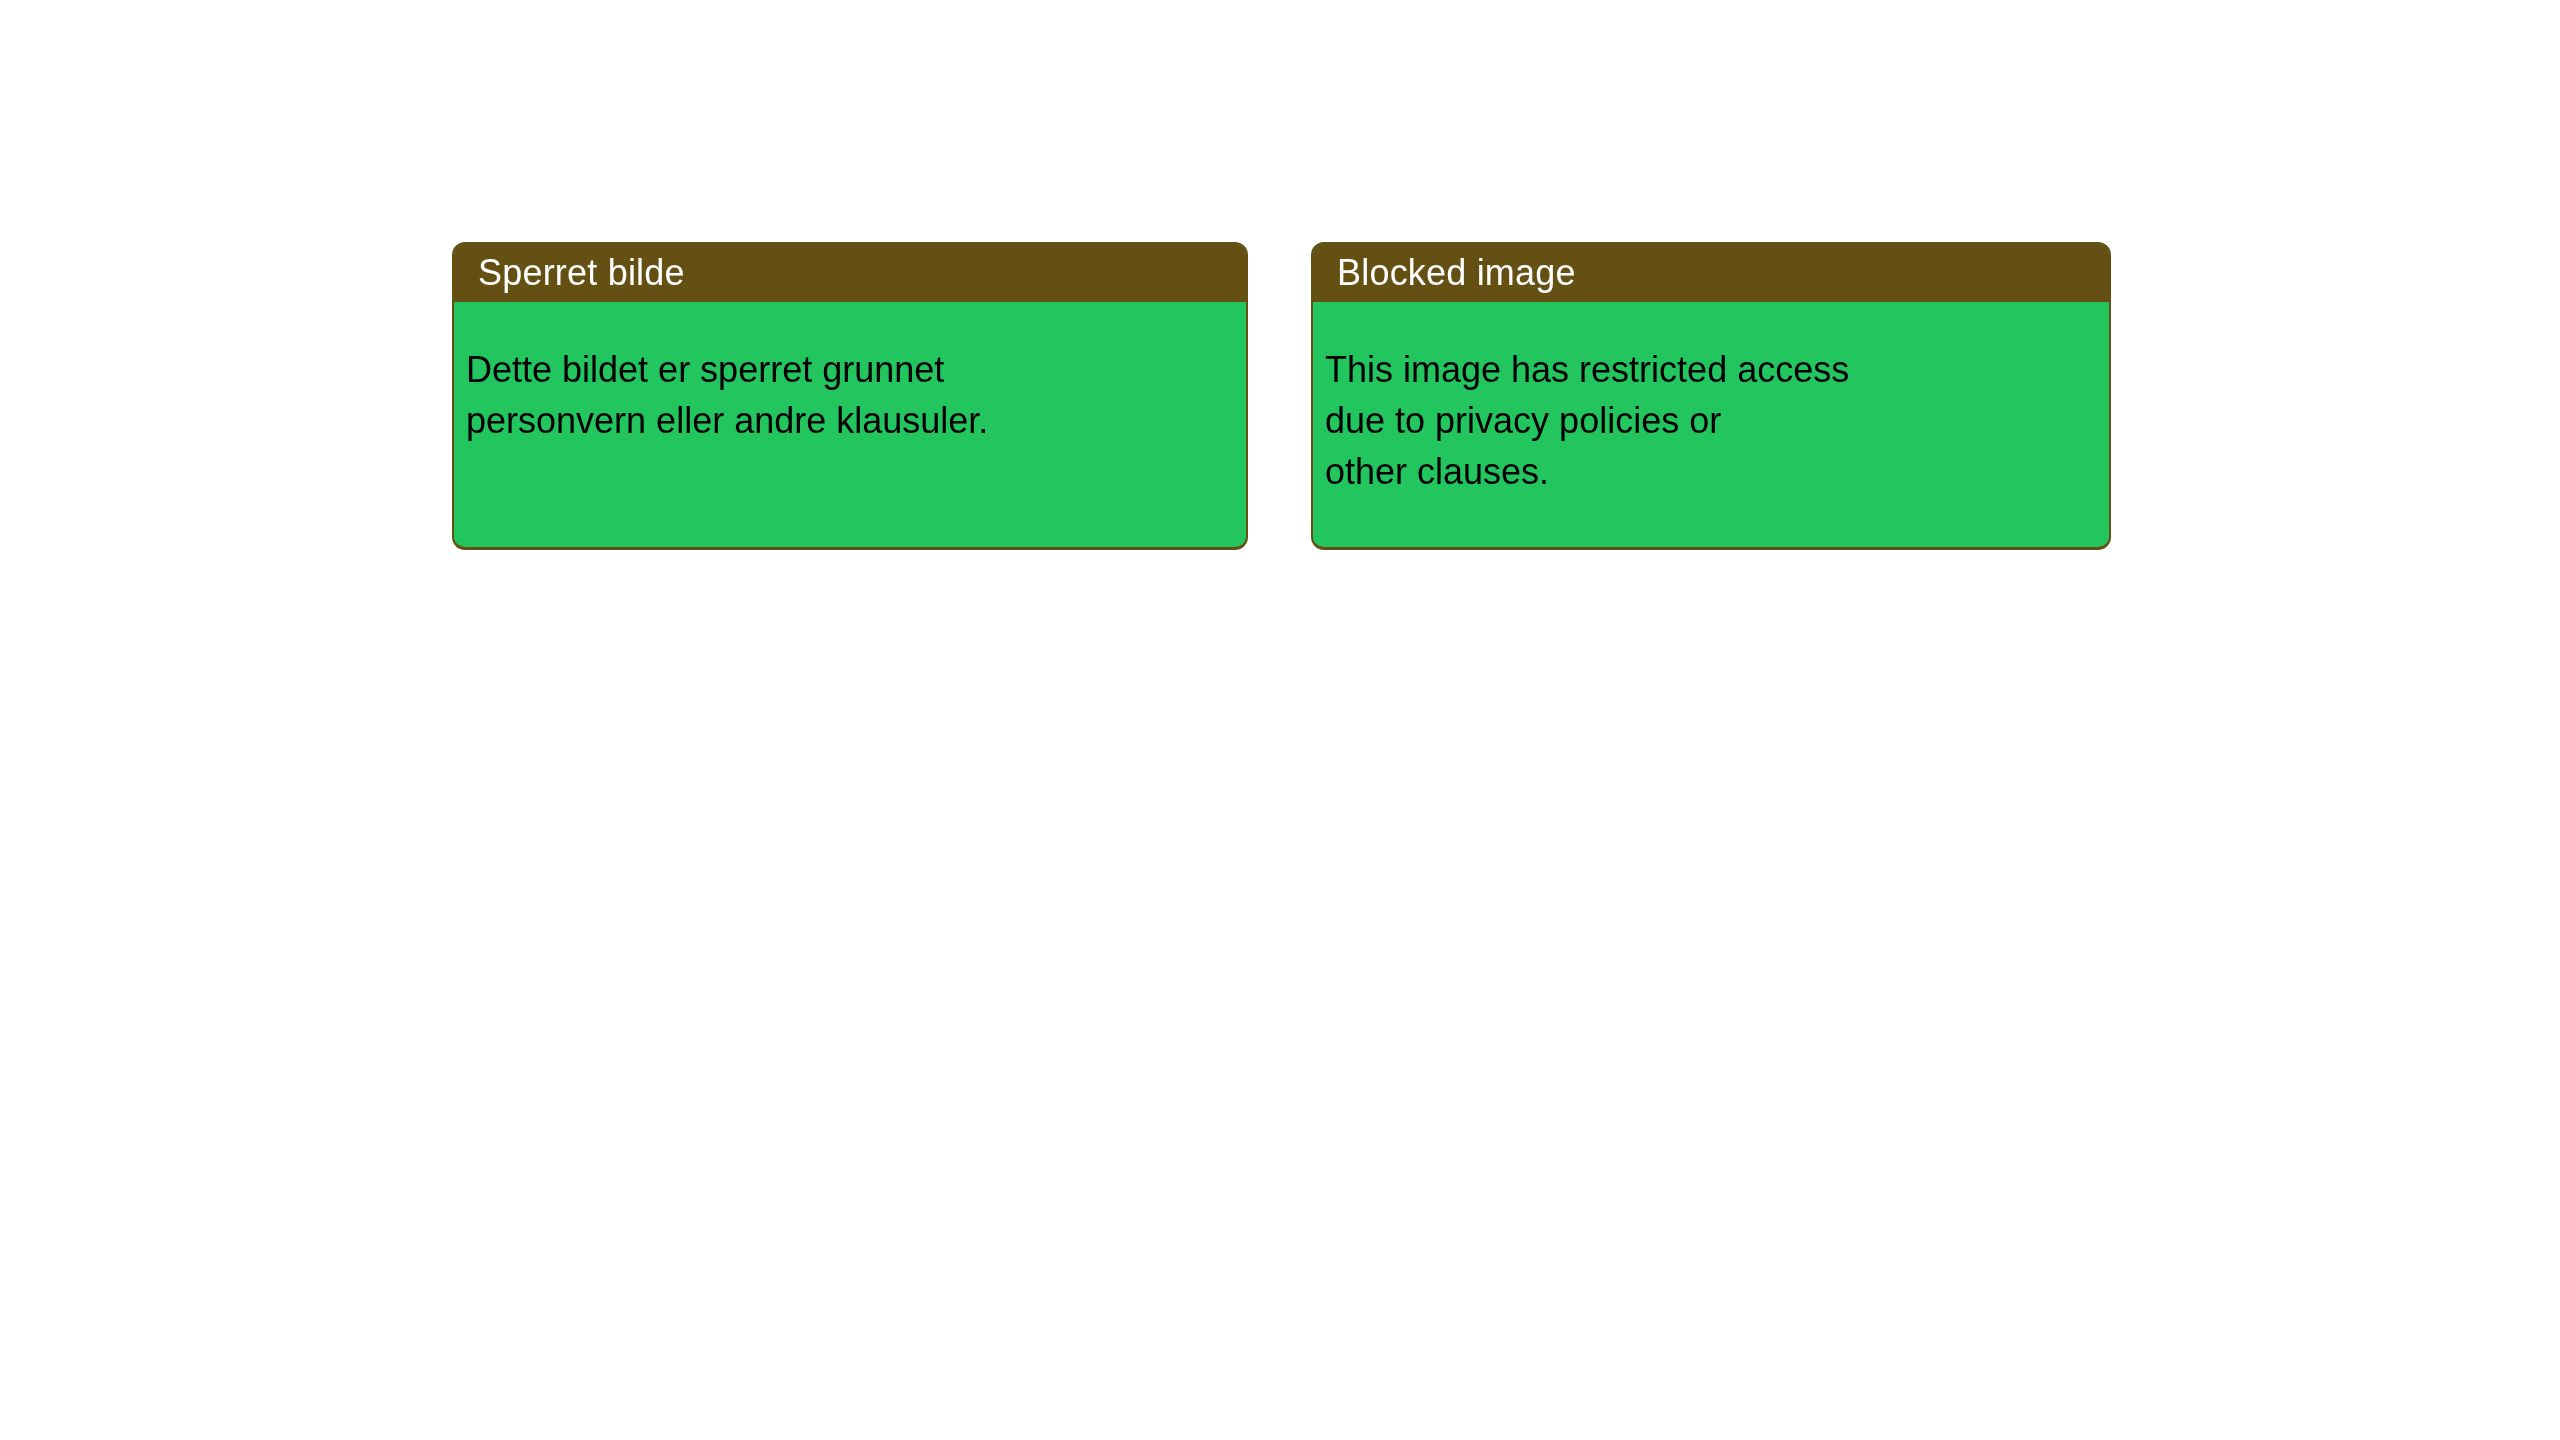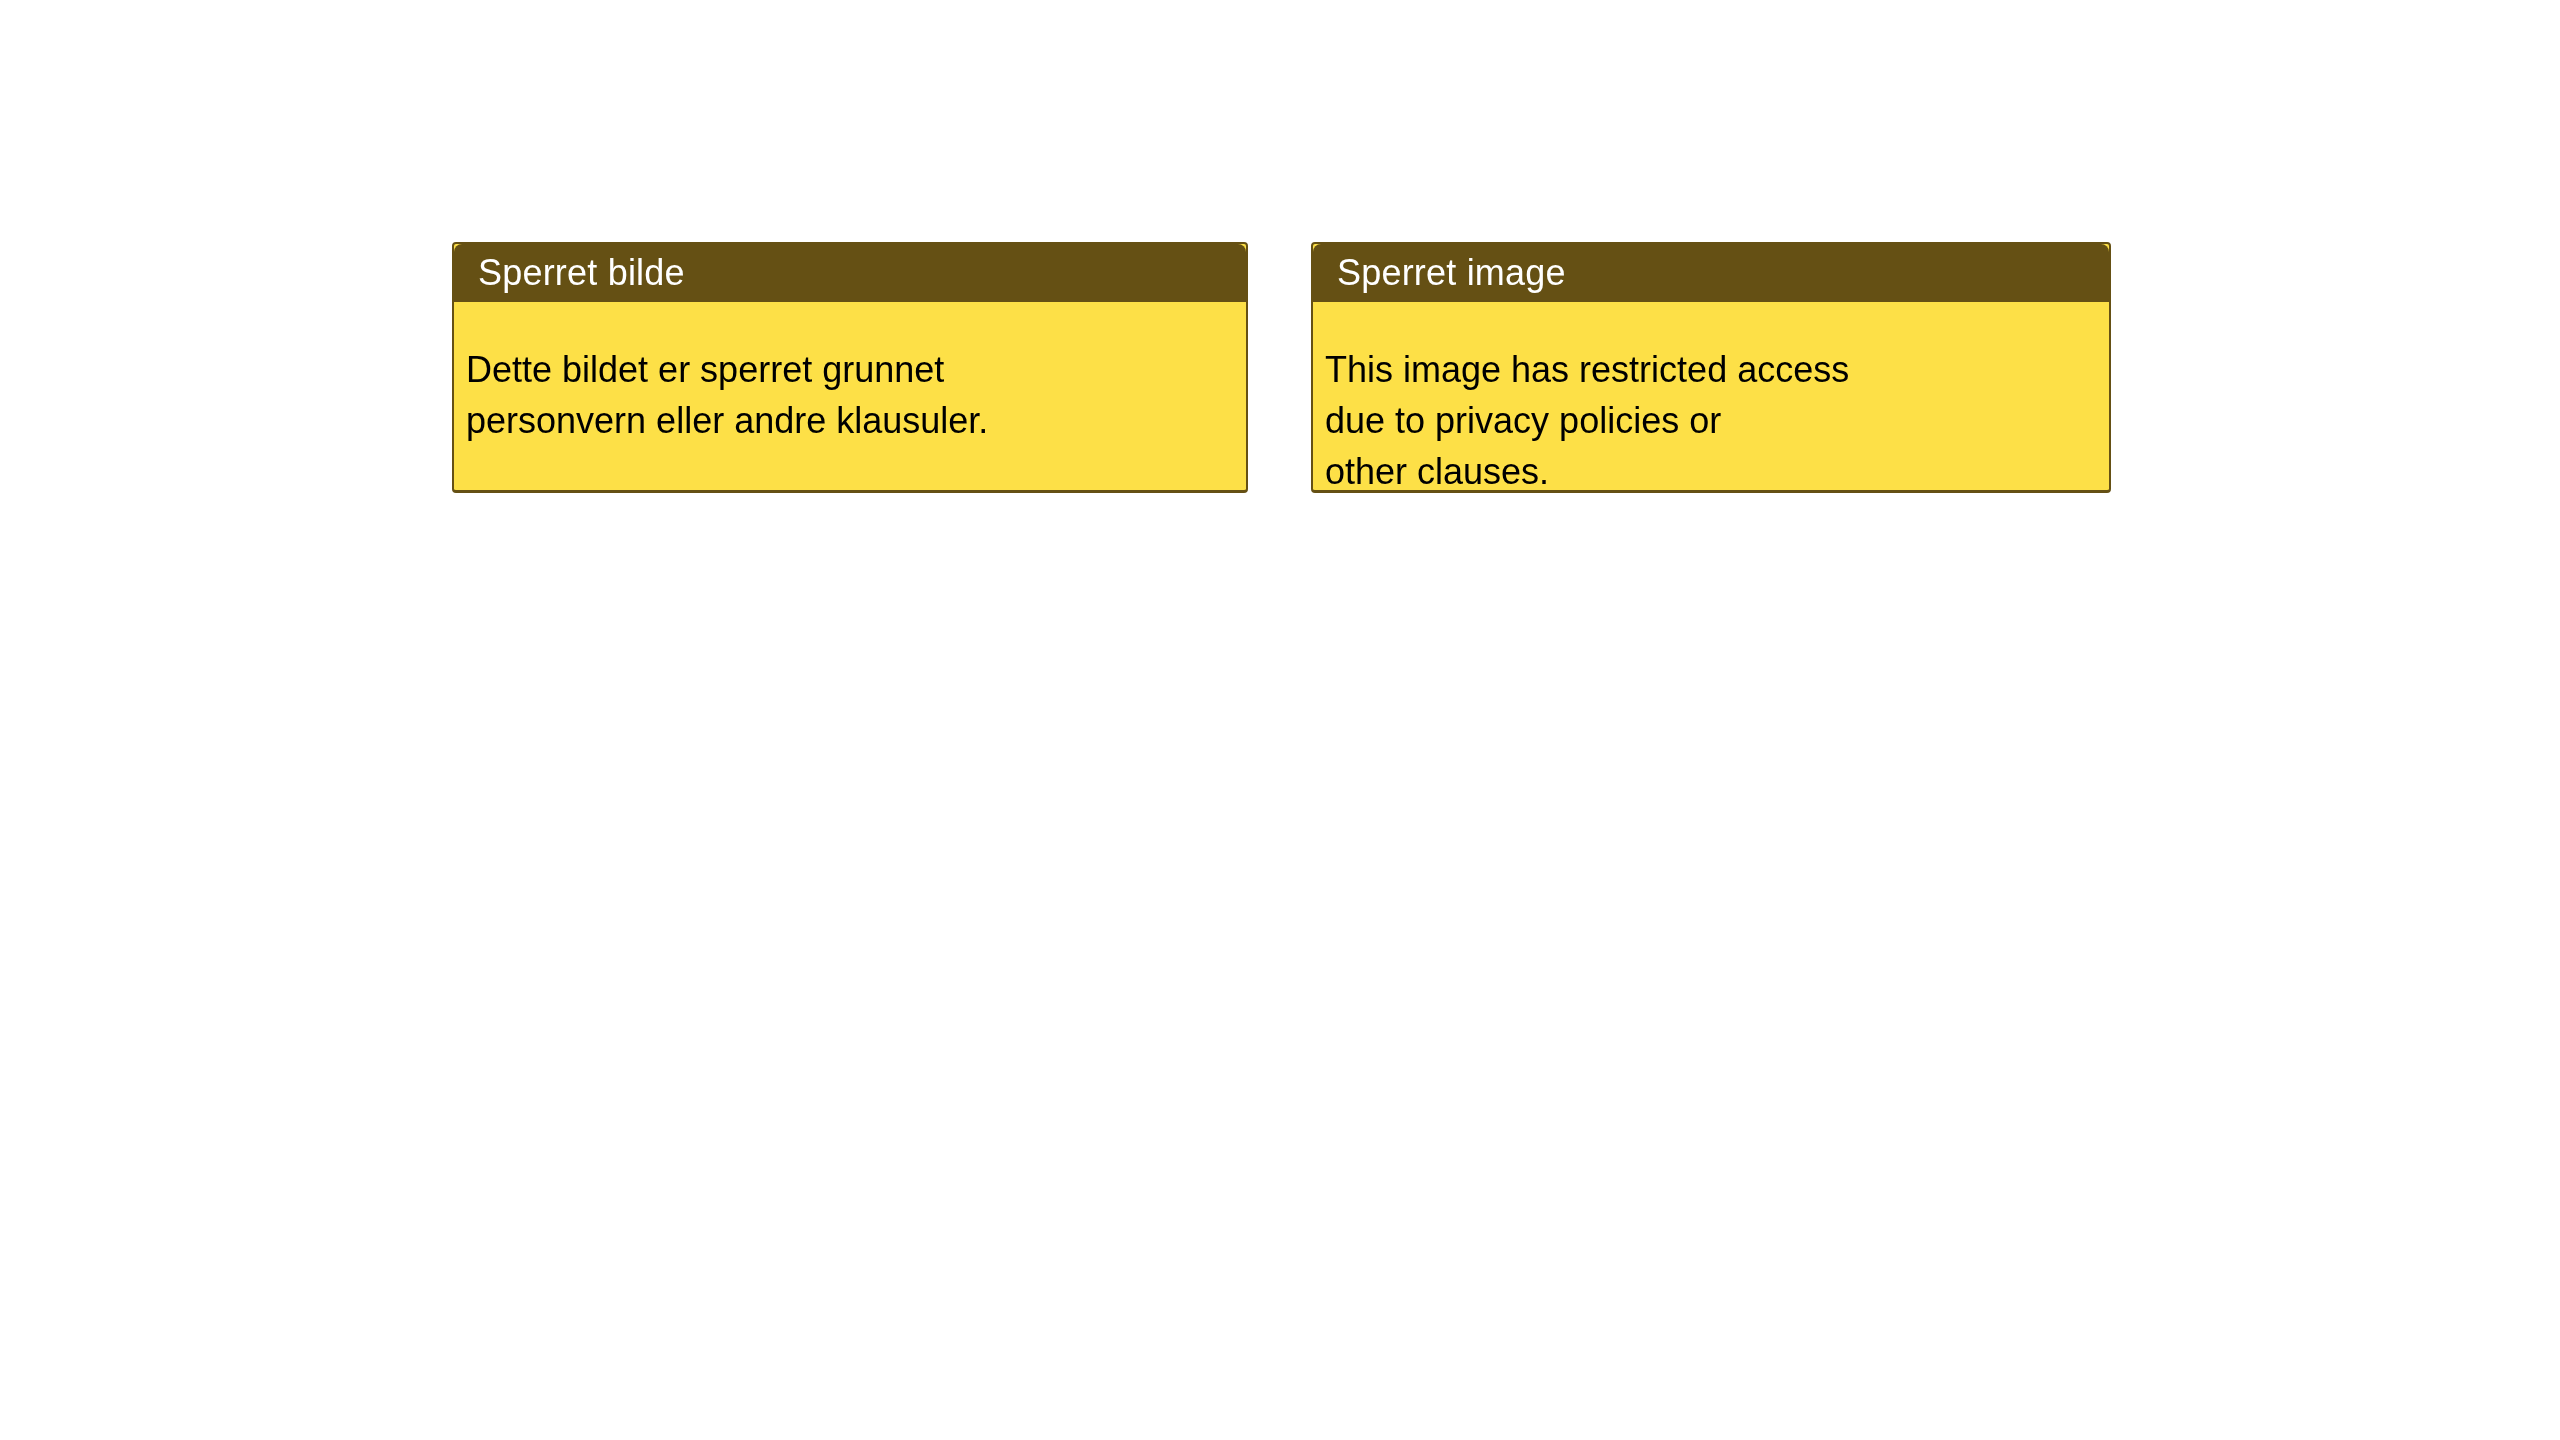--- a/index.html
+++ b/index.html
@@ -13,25 +13,25 @@
     overflow: hidden;
   }
   .canvas {
     position: absolute;
     inset: 0;
     background: var(--page-bg, #ffffff);
   }
   .card {
     position: absolute;
     top: 242px;
-    height: 251px;
-    background: #fde047;
+    height: 308px;
+    background: #22c55e;
     border: 2px solid var(--accent, #655014);
     border-bottom-width: 3px;
-    border-radius: 4px;
+    border-radius: 13px;
     box-sizing: border-box;
     overflow: hidden;
   }
   .card.card-no {
     left: 452px;
     width: 796px;
   }
   .card.card-en {
     left: 1311px;
     width: 800px;
@@ -64,20 +64,20 @@
   <div class="card card-no">
     <div class="card-header">
       <span>Sperret bilde</span>
     </div>
     <div class="card-body">Dette bildet er sperret grunnet
 personvern eller andre klausuler.</div>
   </div>
 
   <div class="card card-en">
     <div class="card-header">
-      <span>Sperret image</span>
+      <span>Blocked image</span>
     </div>
     <div class="card-body">This image has restricted access
 due to privacy policies or
 other clauses.</div>
   </div>
 
 </div>
 
 </body></html>

